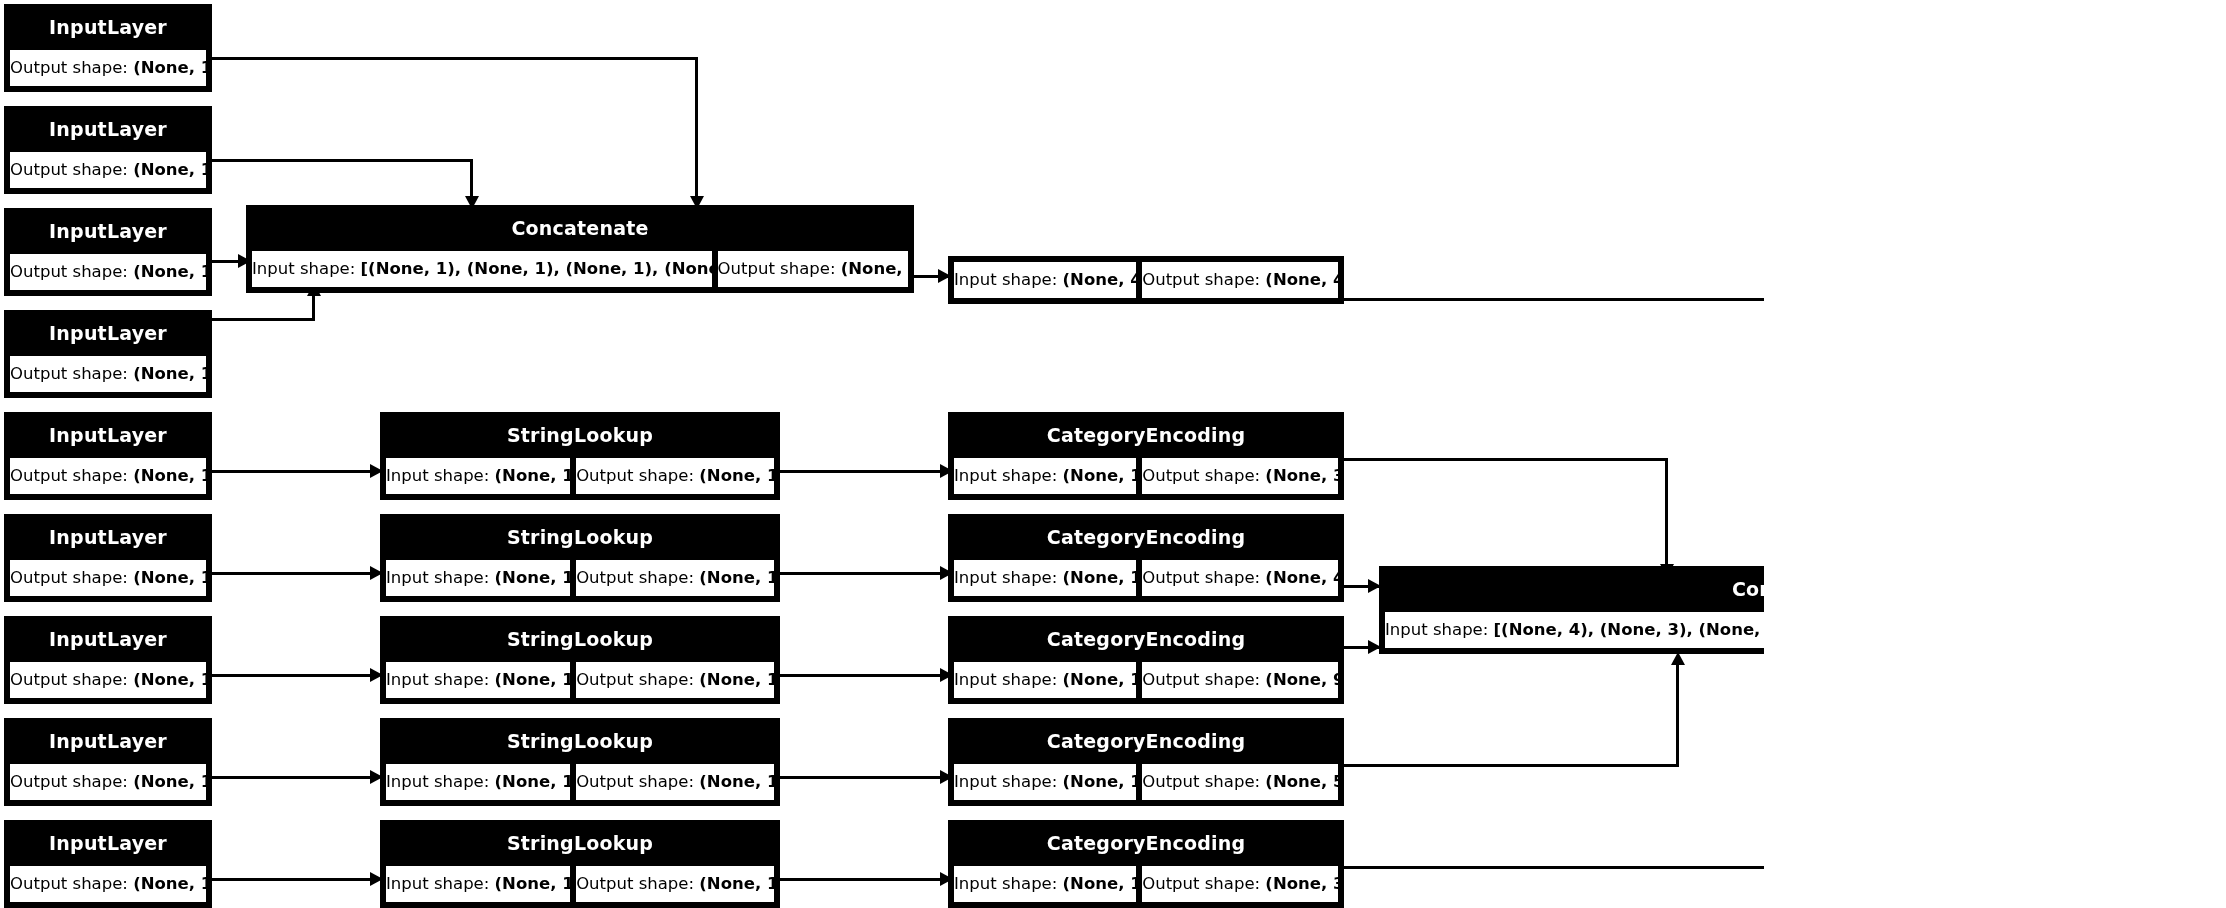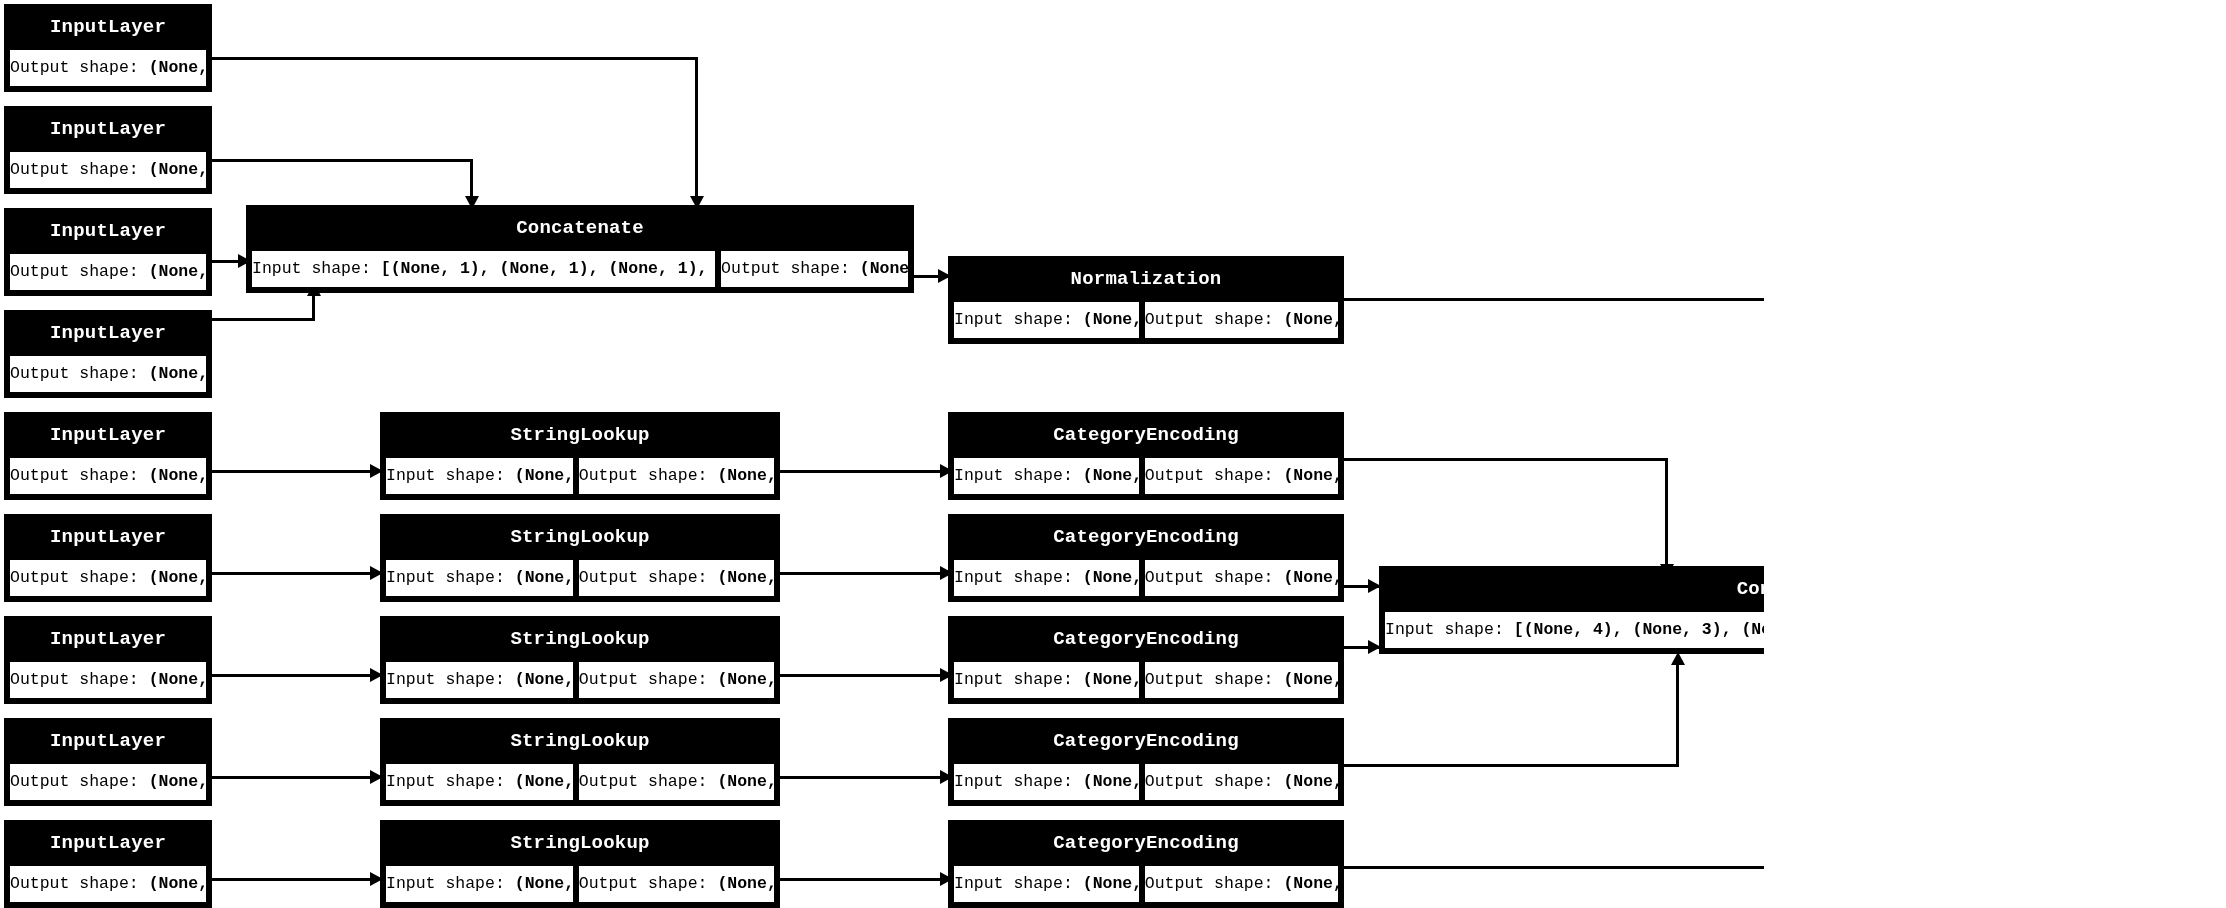--- a/index.html
+++ b/index.html
@@ -9,21 +9,20 @@
   }
   body {
     font-family: "DejaVu Sans", "Liberation Sans", sans-serif;
   }
   #canvas {
     position: relative;
     width: 1764px;
     height: 908px;
     background: #ffffff;
     overflow: hidden;
-    font-family: Liberation Mono, monospace;
   }
   
   .node {
     position: absolute;
     box-sizing: border-box;
     border: 3px solid #000000;
     background: #000000;
     z-index: 3;
   }
   .node-title {
@@ -199,21 +198,20 @@
 
   <div class="node" style="left:246px; top:205px; width:668px;">
     <div class="node-title">Concatenate</div>
     <div class="node-body">
       <div class="cell grow2"><span class="lbl">Input shape:</span> <b>[(None, 1), (None, 1), (None, 1), (None, 1)]</b></div>
       <div class="cell"><span class="lbl">Output shape:</span> <b>(None, 4)</b></div>
     </div>
   </div>
 
   <div class="node" style="left:948px; top:256px; width:396px;">
-    <div class="node-title">Normalization</div>
     <div class="node-body">
       <div class="cell"><span class="lbl">Input shape:</span> <b>(None, 4)</b></div>
       <div class="cell"><span class="lbl">Output shape:</span> <b>(None, 4)</b></div>
     </div>
   </div>
 
   <div class="node" style="left:4px; top:412px; width:208px;">
     <div class="node-title">InputLayer</div>
     <div class="node-body">
       <div class="cell"><span class="lbl">Output shape:</span> <b>(None, 1)</b></div>

